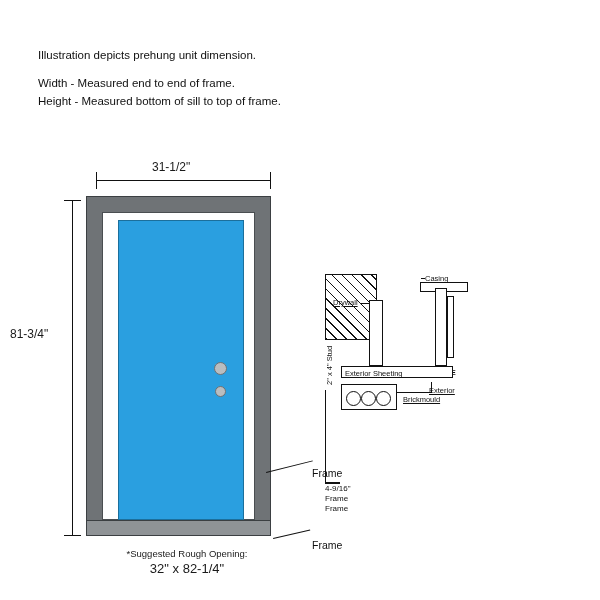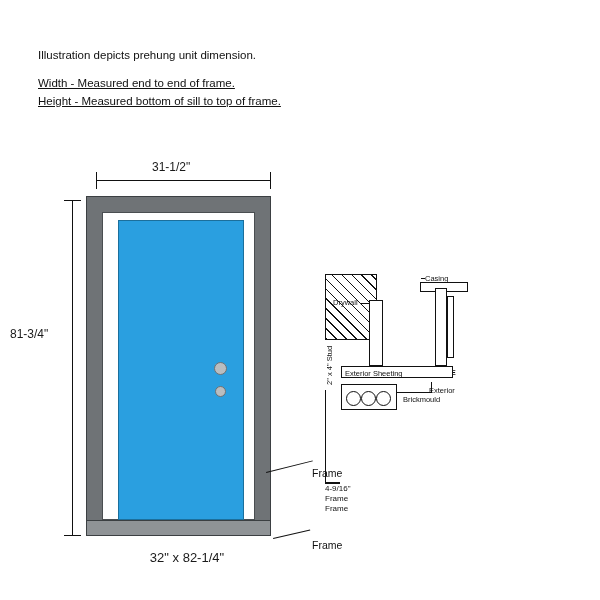--- a/index.html
+++ b/index.html
@@ -10,21 +10,21 @@
     color:#1a1a1a;
     position:relative;
     overflow:hidden;
   }
   .canvas{position:absolute;left:0;top:0;width:600px;height:600px;}
   .abs{position:absolute;}
 
   
   .hdr{font-size:11.5px;line-height:18px;color:#111;}
   #hdr-line1{left:38px;top:46px;}
-  #hdr-block{left:38px;top:74px;text-decoration:underline;}
+  #hdr-block{left:38px;top:74px;}
   #hdr-block div{white-space:nowrap;}
 
   
   .door-frame-outer{
     left:86px;top:196px;width:185px;height:340px;
     background:#6f7376;
     border:1px solid #3b3f42;
     box-sizing:border-box;
   }
   .door-frame-inner{
@@ -81,21 +81,21 @@
   
   #rough-note{left:92px;top:548px;width:190px;text-align:center;}
   #rough-note .small{font-size:9.5px;}
   #rough-note .big{font-size:13px;margin-top:2px;}
 
   
   .detail{left:325px;top:274px;width:255px;height:150px;}
 
   .det-line{position:absolute;background:#111;}
   .det-box{position:absolute;border:1px solid #111;box-sizing:border-box;background:#fff;}
-  .det-label{position:absolute;font-size:7.5px;color:#111;white-space:nowrap;}
+  .det-label{position:absolute;font-size:7.5px;color:#111;white-space:nowrap;text-decoration:underline;}
   .det-label-b{position:absolute;font-size:7.5px;color:#111;font-weight:bold;white-space:nowrap;}
 
   
   #stud-block{
     left:58px;top:26px;width:52px;height:66px;
     border:1px solid #111;box-sizing:border-box;
     background:
       repeating-linear-gradient(45deg,#111 0 1px,transparent 1px 7px),
       #fff;
   }
@@ -164,20 +164,21 @@
   <div class="abs tick" id="height-tick-top"></div>
   <div class="abs tick" id="height-tick-bottom"></div>
   <div class="abs" id="height-label">81-3/4"</div>
 
   <div class="abs leader" id="frame-leader"></div>
   <div class="abs callout-text" id="frame-callout-text">Frame</div>
   <div class="abs leader" id="sill-leader"></div>
   <div class="abs callout-text" id="sill-callout-text">Frame</div>
 
   <div class="abs" id="rough-note">
+    <div class="small">*Suggested Rough Opening:</div>
     <div class="big">32" x 82-1/4"</div>
   </div>
 
   <div class="abs detail">
 
     <div class="det-box" id="casing-piece"></div>
     <div class="det-label" style="left:100px;top:0px;">Casing</div>
     <div class="det-leader" style="left:96px;top:4px;width:4px;"></div>
 
     <div class="det-box" id="drywall-strip"></div>

